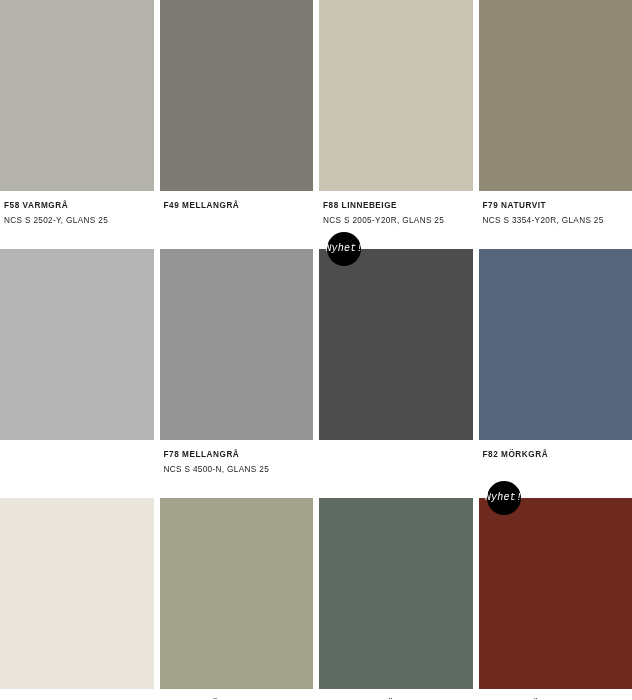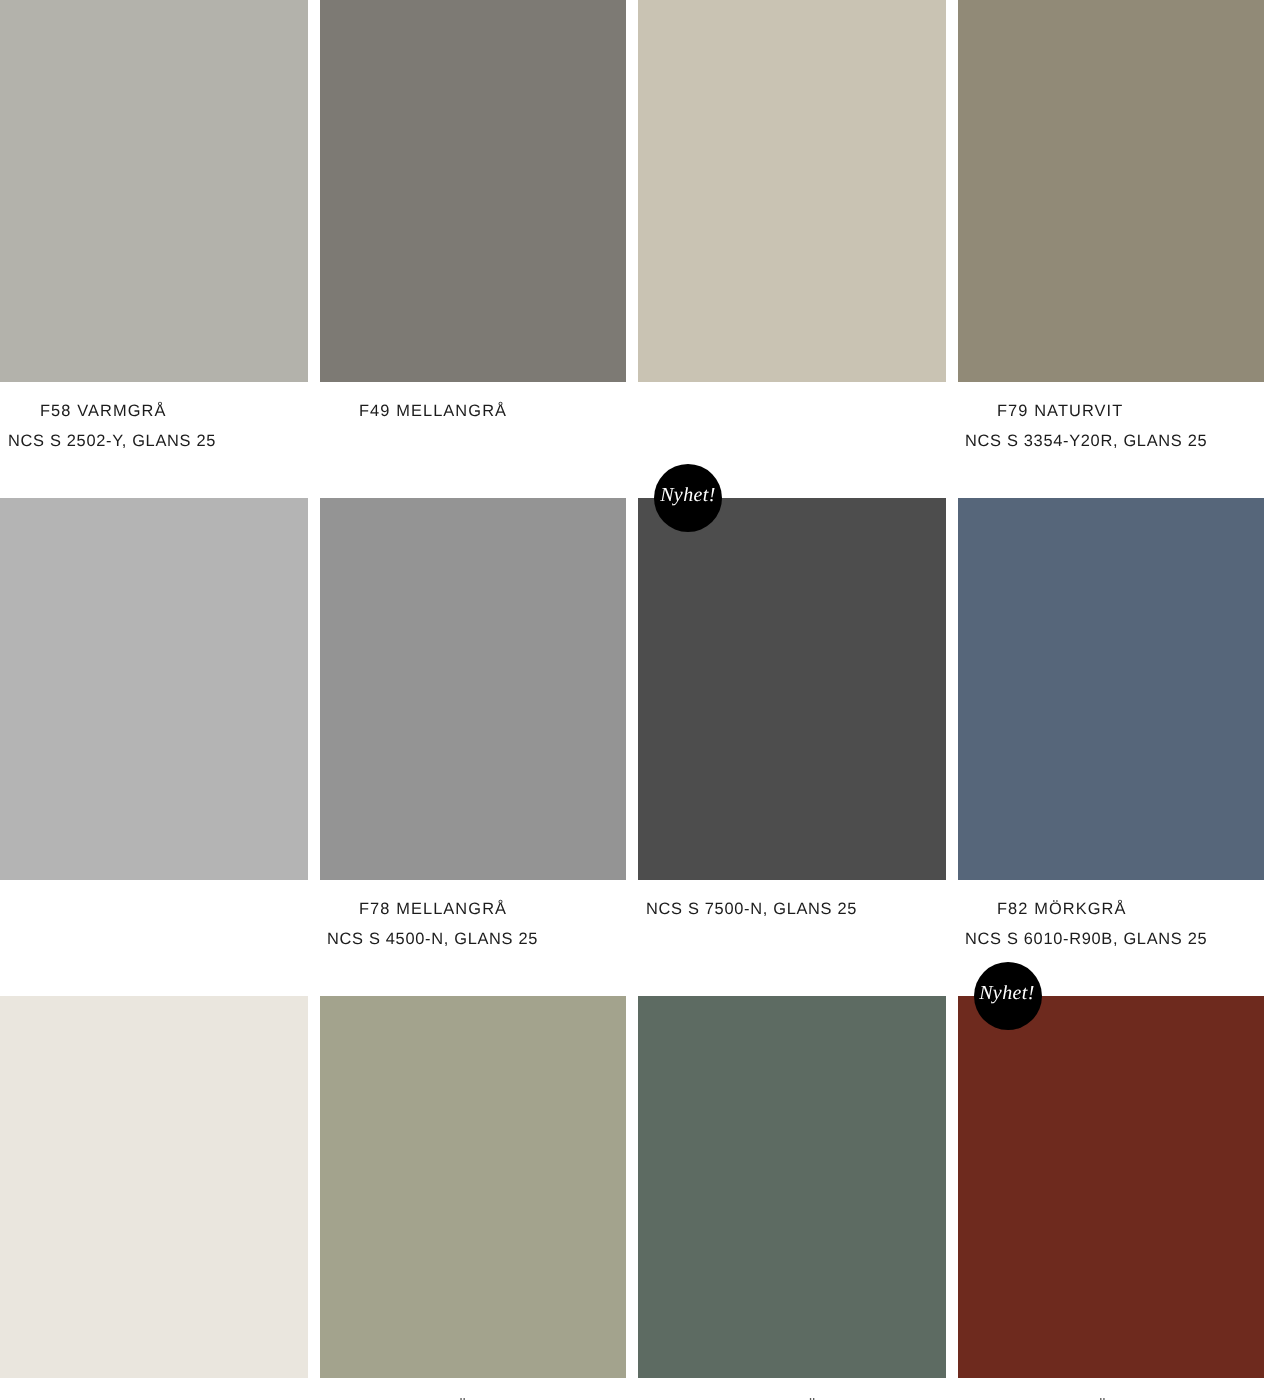--- a/index.html
+++ b/index.html
@@ -29,26 +29,25 @@
     height: 191px;
     display: block;
   }
   .caption {
     padding-top: 7px;
     padding-left: 4px;
     padding-bottom: 0;
   }
   .cap-name {
     font-size: 8.2px;
-    font-weight: normal;
+    font-weight: bold;
     letter-spacing: 0.55px;
     color: #1c1c1c;
     line-height: 15px;
     white-space: nowrap;
-    margin-left: 16px;
   }
   .cap-code {
     font-size: 8.2px;
     font-weight: normal;
     letter-spacing: 0.35px;
     color: #1c1c1c;
     line-height: 15px;
     white-space: nowrap;
   }
   .row-wrap { margin-bottom: 0; }
@@ -61,21 +60,21 @@
     background: #000000;
     top: -17px;
     left: 8px;
     display: flex;
     align-items: center;
     justify-content: center;
     z-index: 5;
   }
   .badge span {
     color: #ffffff;
-    font-family: Liberation Serif, serif;
+    font-family: Liberation Mono, monospace;
     font-style: italic;
     font-size: 10px;
     letter-spacing: 0.2px;
     line-height: 1;
     transform: translateY(-0.5px);
     text-align: right;
   }
 </style>
 </head>
 <body>
@@ -92,20 +91,24 @@
         </div>
       </div>
       <div class="cell">
         <div class="swatch" style="background-color: rgb(125, 122, 116);"></div>
         <div class="caption">
           <div class="cap-name">F49 MELLANGRÅ</div>
         </div>
       </div>
       <div class="cell">
         <div class="swatch" style="background-color: rgb(201, 195, 179);"></div>
+        <div class="caption">
+          <div class="cap-name">F88 LINNEBEIGE</div>
+          <div class="cap-code">NCS S 2005-Y20R, GLANS 25</div>
+        </div>
       </div>
       <div class="cell">
         <div class="swatch" style="background-color: rgb(145, 138, 119);"></div>
         <div class="caption">
           <div class="cap-name">F79 NATURVIT</div>
           <div class="cap-code">NCS S 3354-Y20R, GLANS 25</div>
         </div>
       </div>
     </div>
   </div>
@@ -123,28 +126,26 @@
           <div class="cap-name">F78 MELLANGRÅ</div>
           <div class="cap-code">NCS S 4500-N, GLANS 25</div>
         </div>
       </div>
       <div class="cell">
         <div class="badge">
           <span>Nyhet!</span>
         </div>
         <div class="swatch" style="background-color: rgb(77, 77, 77);"></div>
         <div class="caption">
-          <div class="cap-code">NCS S 7500-N, GLANS 25</div>
         </div>
       </div>
       <div class="cell">
         <div class="swatch" style="background-color: rgb(86, 102, 122);"></div>
         <div class="caption">
           <div class="cap-name">F82 MÖRKGRÅ</div>
-          <div class="cap-code">NCS S 6010-R90B, GLANS 25</div>
         </div>
       </div>
     </div>
   </div>
 
   <div class="spacer"></div>
 
   <div class="row-wrap">
     <div class="row">
       <div class="cell">

